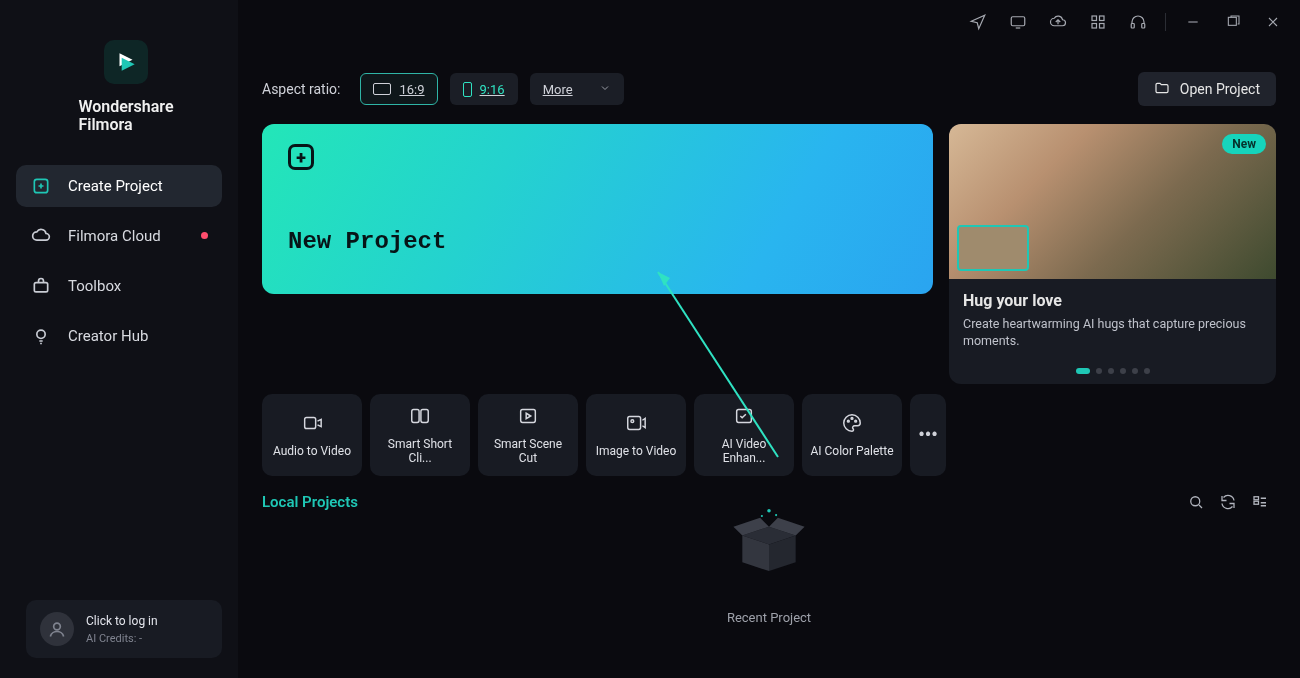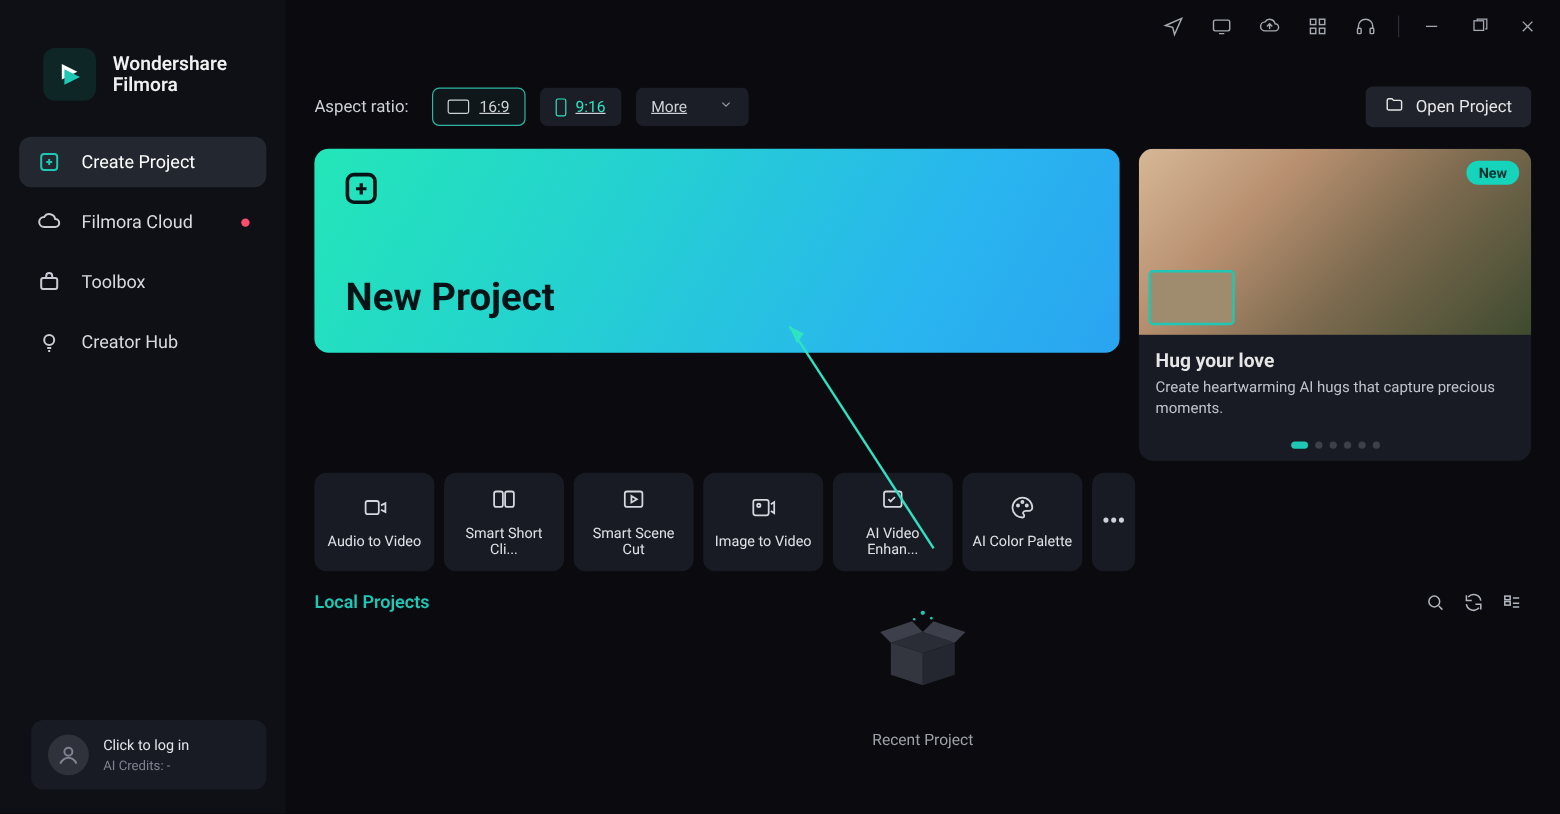--- a/index.html
+++ b/index.html
@@ -44,20 +44,21 @@
     background: #0f1016;
     display: flex;
     flex-direction: column;
     padding-top: 28px;
   }
   .brand {
     display: flex;
     align-items: center;
     gap: 14px;
     padding: 12px 22px 30px 36px;
+    flex-direction: column;
   }
   .brand-logo {
     width: 44px; height: 44px;
     border-radius: 10px;
     background: #0e2626;
     display: flex; align-items: center; justify-content: center;
   }
   .brand-text { display: flex; flex-direction: column; line-height: 1.15; }
   .brand-line1 { font-weight: 600; font-size: 16px; color: #f0f0f0; }
   .brand-line2 { font-weight: 600; font-size: 16px; color: #f0f0f0; }
@@ -157,22 +158,23 @@
   }
   .new-project .plus {
     position:absolute; left:26px; top:20px;
     width:26px; height:26px;
     border:3px solid #071417;
     border-radius:7px;
     display:flex;align-items:center;justify-content:center;
     font-weight:900; font-size:18px;
   }
   .new-project .title {
-    font-size: 32px; font-weight:700;
+    font-size: 24px; font-weight:700;
     margin-top: 44px;
+    font-family: Liberation Mono, monospace;
   }
 
   .promo {
     width: 327px;
     border-radius: 12px;
     overflow:hidden;
     background:#181b23;
     cursor:pointer;
     display:flex; flex-direction:column;
   }

